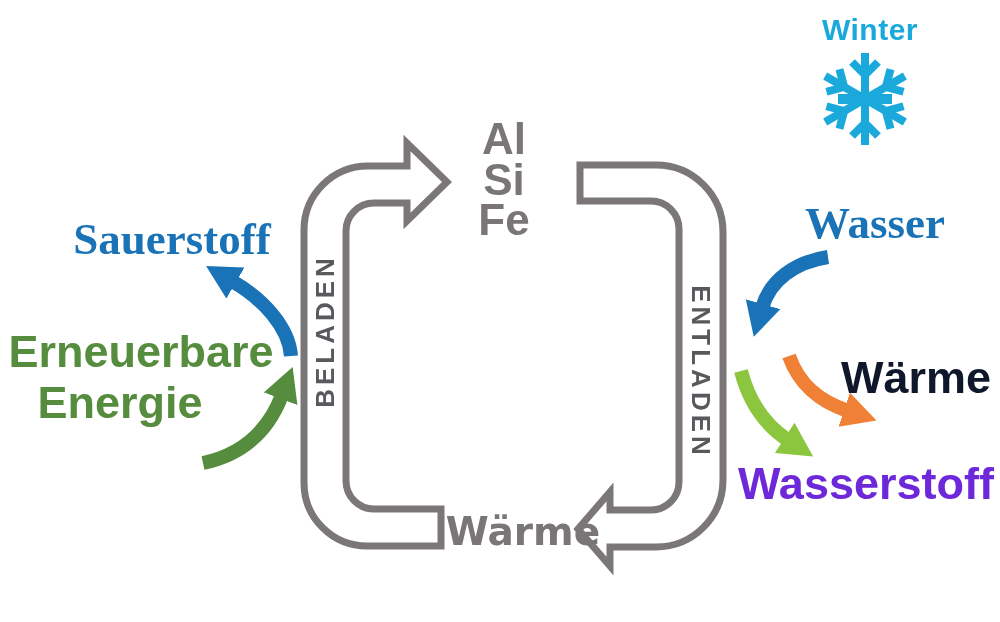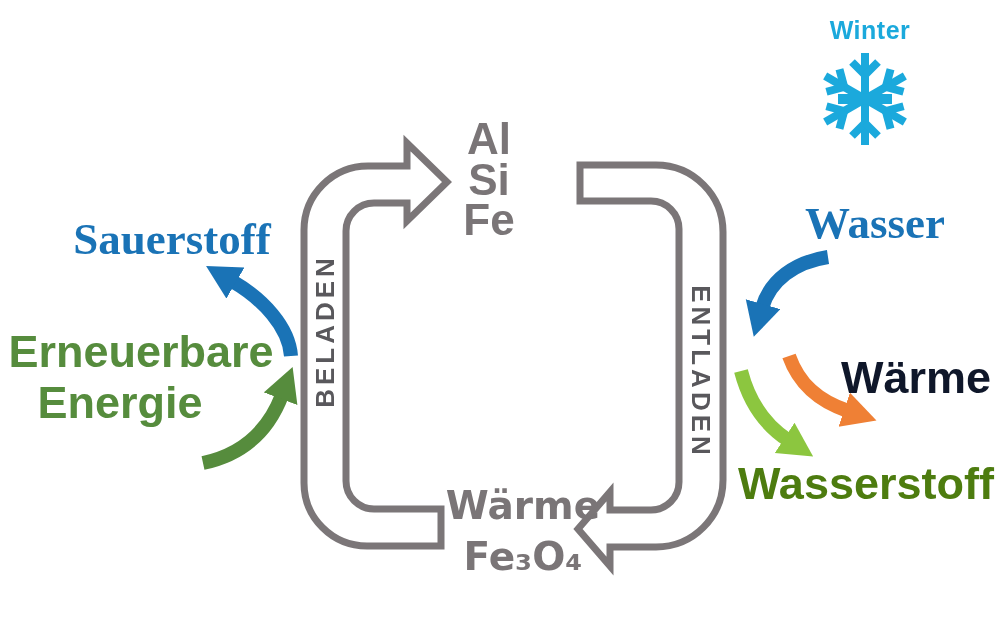--- a/index.html
+++ b/index.html
@@ -8,25 +8,25 @@
     font-family:"Liberation Sans",sans-serif;
   }
   .stage svg{position:absolute;left:0;top:0;}
   .lbl{
     position:absolute;transform:translate(-50%,-50%);
     font-weight:700;white-space:nowrap;line-height:1;
   }
   .cyan{color:#1ba9dc;}
   .blue{color:#1a73b6;font-family:Liberation Serif, serif;}
   .dgreen{color:#568c3d;}
-  .lgreen{color:#4d7c0f;}
+  .lgreen{color:#6d28d9;}
   .orange{color:#0f172a;}
   .gray{color:#7a7577;}
   .big{font-size:45px;}
-  .winter{font-size:25px;letter-spacing:0.5px;}
+  .winter{font-size:30px;letter-spacing:0.5px;}
   .mat{font-size:44px;text-align:center;}
   .mat div{line-height:40.5px;}
   .matsub{font-family:"DejaVu Sans","Liberation Sans",sans-serif;font-size:39px;text-align:center;}
   .matsub div{line-height:51px;}
   .vlabel{
     position:absolute;font-weight:700;font-size:26px;color:#59585c;
     letter-spacing:4px;white-space:nowrap;line-height:1;
   }
   .vlabel.ccw{transform:translate(-50%,-50%) rotate(-90deg);}
   .vlabel.cw{transform:translate(-50%,-50%) rotate(90deg);}
@@ -94,29 +94,28 @@
         <line x1="0" y1="24" x2="13" y2="37"></line>
       </g>
       <use href="#arm" transform="rotate(60)"></use>
       <use href="#arm" transform="rotate(120)"></use>
       <line x1="-27" y1="0" x2="27" y2="0" stroke-width="10"></line>
     </g>
   </svg>
 
   <div class="lbl cyan winter" style="left:870px;top:30px;">Winter</div>
 
-  <div class="lbl gray mat" style="left:489px;top:180px;">
+  <div class="lbl gray mat" style="left:504px;top:180px;">
     <div>Al</div>
     <div>Si</div>
     <div>Fe</div>
   </div>
 
   <div class="lbl gray matsub" style="left:523px;top:531px;font-weight:700;">
     <div>Wärme</div>
-    <div>Fe₃O₄</div>
   </div>
 
   <div class="vlabel ccw" style="left:325px;top:331px;">BELADEN</div>
   <div class="vlabel cw" style="left:701px;top:372px;">ENTLADEN</div>
 
   <div class="lbl blue big" style="left:172px;top:239px;">Sauerstoff</div>
   <div class="lbl dgreen big" style="left:141px;top:351px;">Erneuerbare</div>
   <div class="lbl dgreen big" style="left:120px;top:402px;">Energie</div>
 
   <div class="lbl blue big" style="left:840px;top:223px;margin-left:35px;">Wasser</div>

